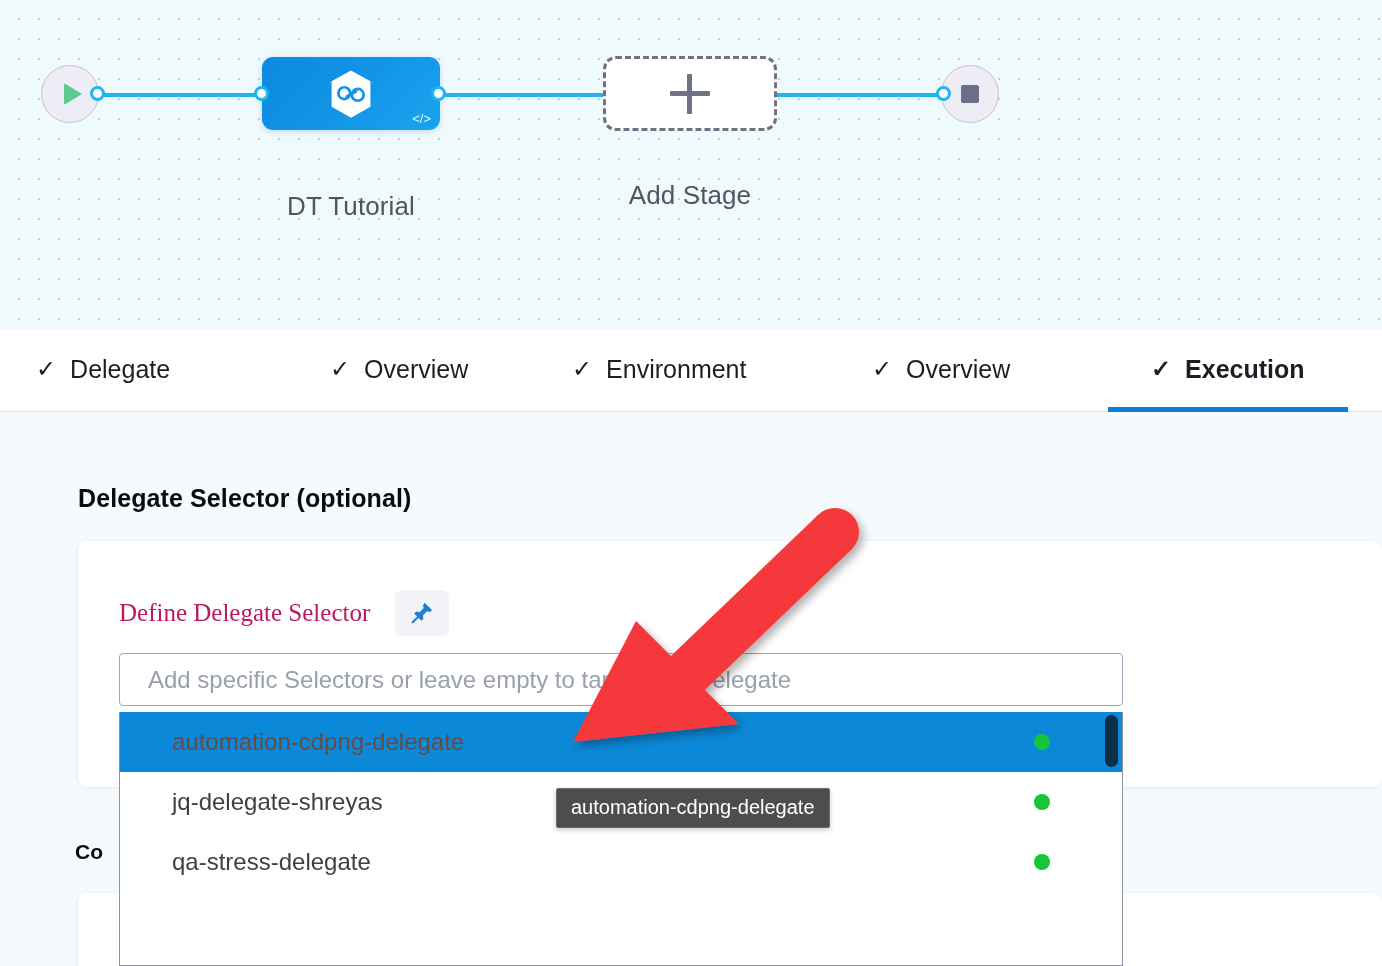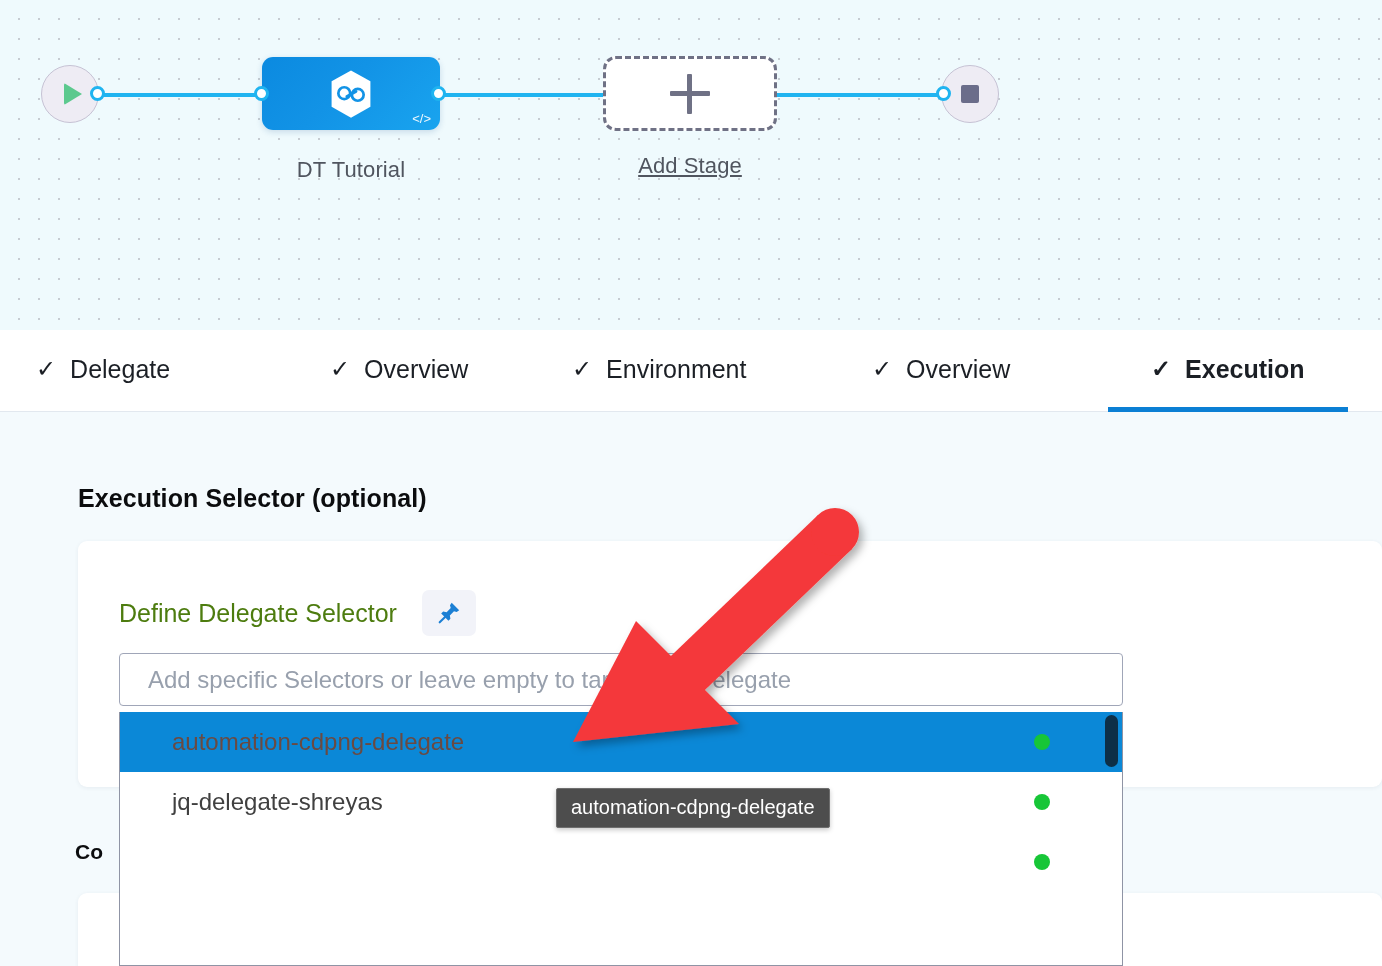--- a/index.html
+++ b/index.html
@@ -63,24 +63,24 @@
   .stage-hex {
     position: absolute; left: 50%; top: 50%; transform: translate(-50%,-50%);
     width: 54px; height: 54px;
   }
   .stage-code {
     position: absolute; right: 9px; bottom: 4px;
     color: #ffffff; font-size: 13px; opacity: .92; font-family: "Liberation Sans", sans-serif;
   }
   .node-label {
     position: absolute; text-align: center;
-    font-size: 22px; color: #50555f; letter-spacing: .1px;
+    font-size: 26px; color: #50555f; letter-spacing: .1px; margin-top: 34px;
   }
   .label-dt { left: 262px; top: 157px; width: 178px; }
-  .label-add { left: 601px; top: 153px; width: 178px; text-decoration: underline; }
+  .label-add { left: 601px; top: 146px; width: 178px; }
 
   .add-stage-node {
     position: absolute; left: 603px; top: 56px; width: 174px; height: 75px;
     border-radius: 13px; background: #ffffff;
     border: 3px dashed #6f7185;
     display: flex; align-items: center; justify-content: center;
     z-index: 3;
   }
   .plus-glyph { position: relative; width: 40px; height: 40px; }
   .plus-glyph::before, .plus-glyph::after {
@@ -130,21 +130,21 @@
     position: absolute; left: 78px; background: #ffffff;
     border-radius: 9px; box-shadow: 0 1px 4px rgba(40,60,90,.07);
   }
   .card-1 { top: 541px; width: 1304px; height: 246px; }
   .card-2 { top: 893px; width: 1304px; height: 120px; }
 
   .define-row {
     position: absolute; left: 119px; top: 590px;
     display: flex; align-items: center; gap: 25px;
   }
-  .define-label { font-size: 25px; color: #4d7c0f; }
+  .define-label { font-size: 25px; color: #be185d; font-family: Liberation Serif, serif; }
   .pin-button {
     width: 54px; height: 46px; border-radius: 7px;
     background: #f2f3f9; display: flex; align-items: center; justify-content: center;
     cursor: pointer;
   }
 
   
   .selector-input {
     position: absolute; left: 119px; top: 653px; width: 1004px; height: 53px;
     background: #ffffff; border: 1px solid #a0a6b8; border-radius: 4px;
@@ -250,21 +250,21 @@
       <span>Overview</span>
     </div>
     <div class="tab tab-advanced active">
       <span class="check">✓</span>
       <span>Execution</span>
     </div>
   </div>
 
   <div class="content"></div>
 
-  <div class="section-title">Execution Selector (optional)</div>
+  <div class="section-title">Delegate Selector (optional)</div>
 
   <div class="card card-1"></div>
 
   <div class="section-title-2">Co</div>
 
   <div class="card card-2"></div>
 
   <div class="define-row">
     <span class="define-label">Define Delegate Selector</span>
     <span class="pin-button">
@@ -286,20 +286,21 @@
       <span class="dot"></span>
     </div>
 
     <div class="dd-item">
       <span class="name">jq-delegate-shreyas</span>
       <span class="dot"></span>
     </div>
 
 
     <div class="dd-item">
+      <span class="name">qa-stress-delegate</span>
       <span class="dot"></span>
     </div>
 
     <div class="dd-scroll-track">
       <div class="dd-scroll-thumb"></div>
     </div>
   </div>
 
   <div class="tooltip">automation-cdpng-delegate</div>
 

